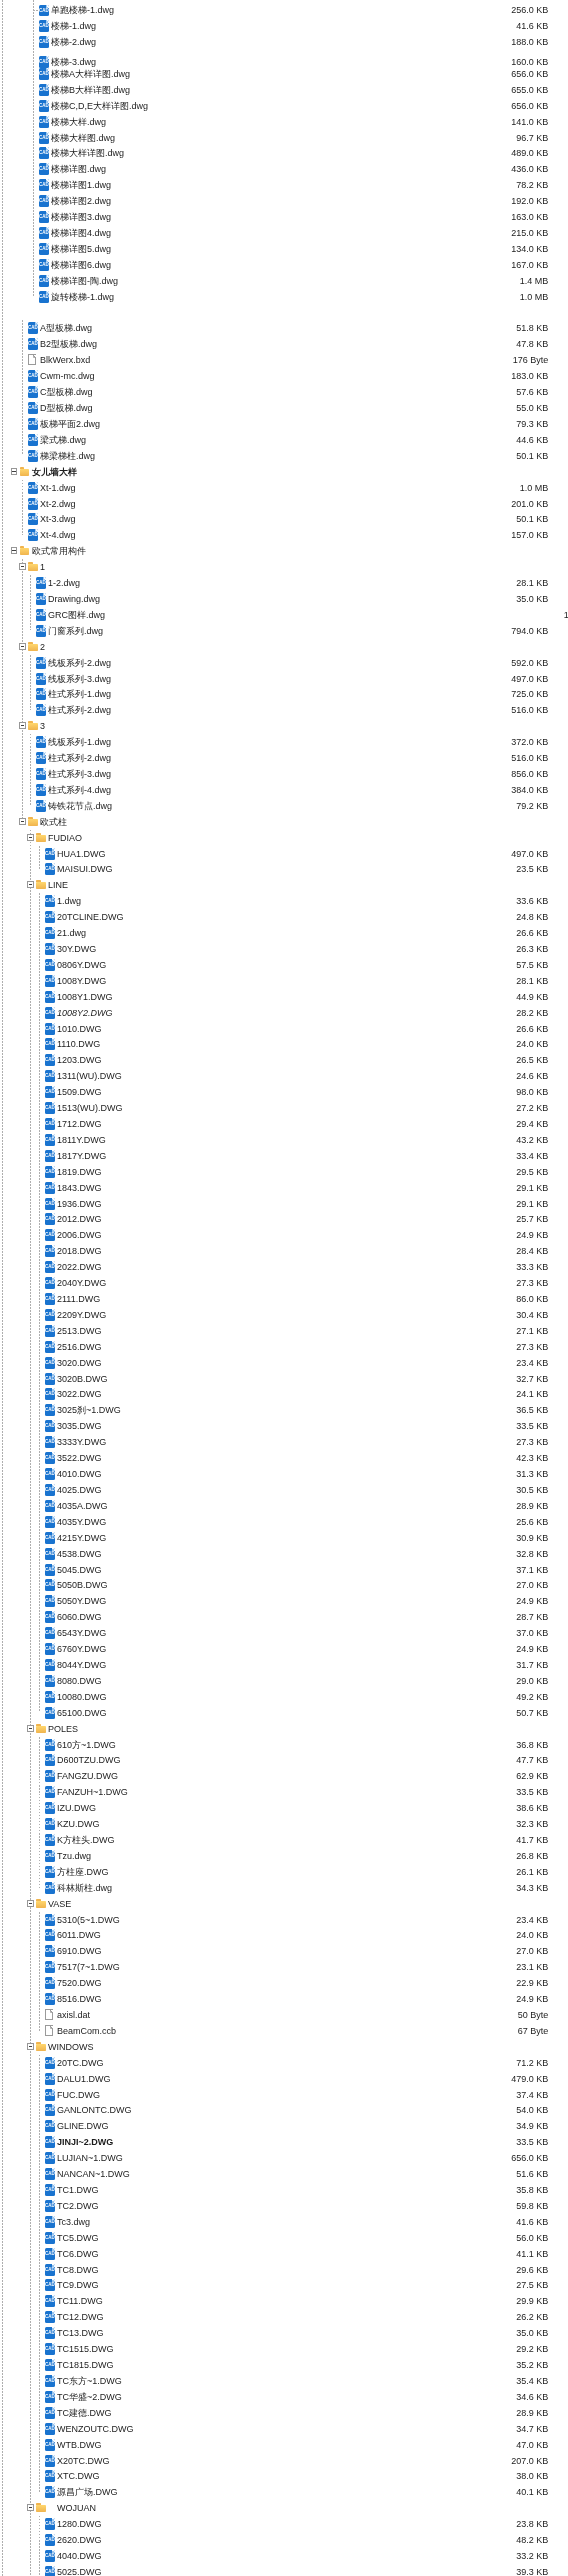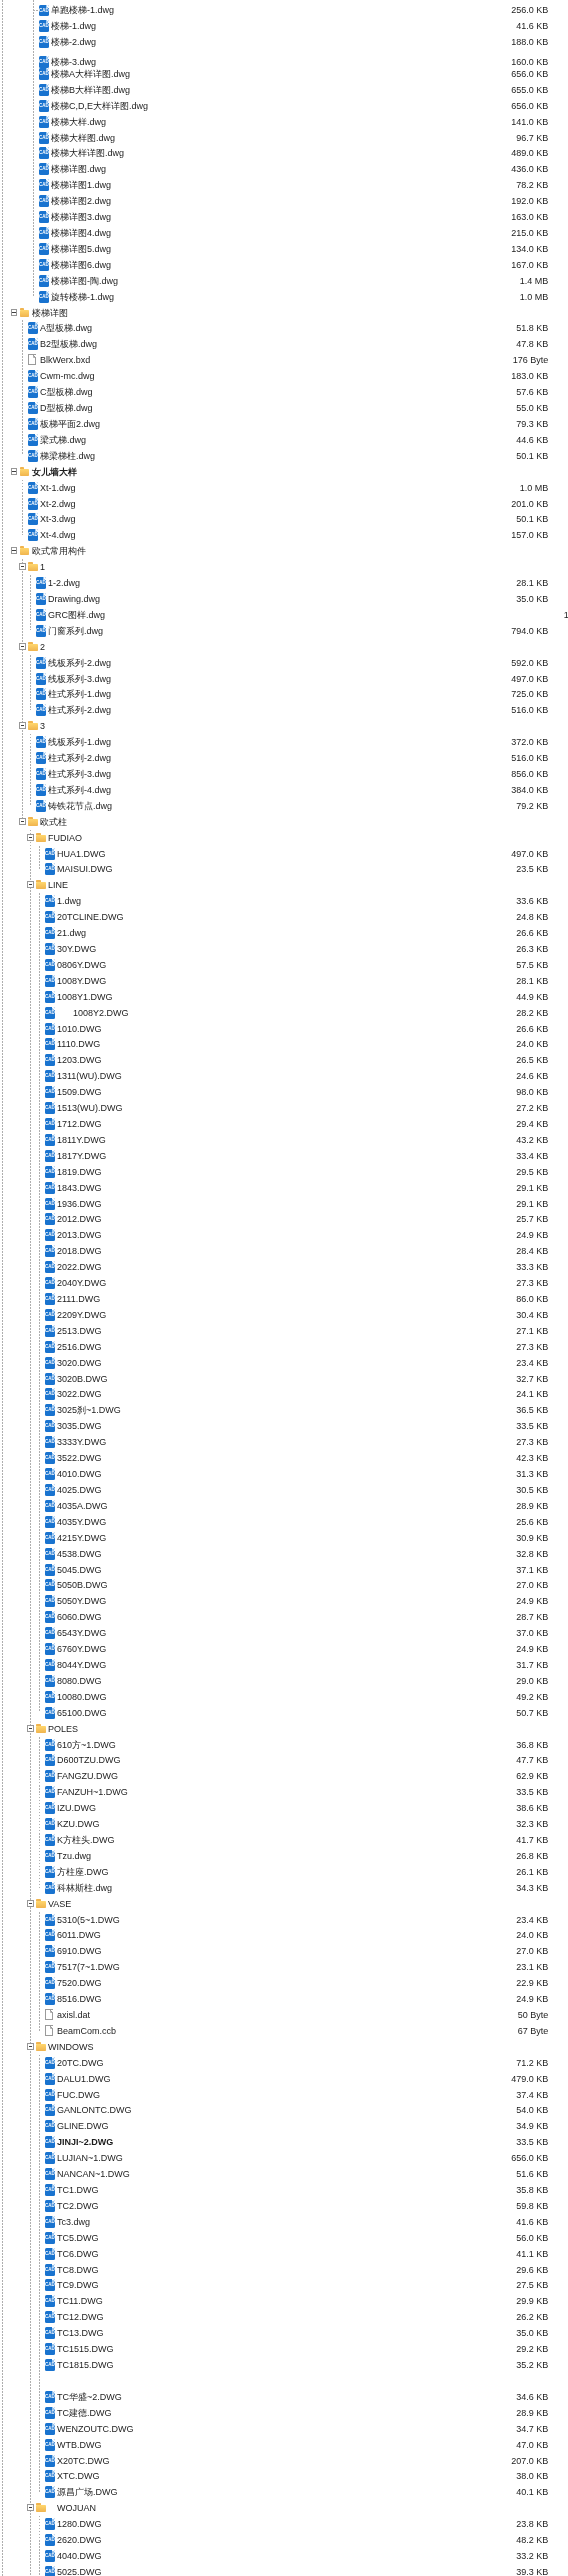--- a/index.html
+++ b/index.html
@@ -194,26 +194,20 @@
       <span class="size">1.4 MB</span>
     </div>
     <div class="row" style="top: 289px;">
       <div class="stub" style="left: 33px; width: 5.3px;"></div>
       <div class="icon-cad" style="left: 39px;">
         <span class="t">CAD</span>
       </div>
       <span class="lbl" style="left: 51px;">旋转楼梯-1.dwg</span>
       <span class="size">1.0 MB</span>
     </div>
-    <div class="row" style="top: 305px;">
-      <div class="exp" style="left: 10.6px;"></div>
-      <div class="stub" style="left: 17.4px; width: 2.3px;"></div>
-      <div class="icon-folder" style="left: 19.7px;"></div>
-      <span class="lbl" style="left: 32px;">楼梯详图</span>
-    </div>
     <div class="row" style="top: 320px;">
       <div class="stub" style="left: 22px; width: 5.3px;"></div>
       <div class="icon-cad" style="left: 28px;">
         <span class="t">CAD</span>
       </div>
       <span class="lbl" style="left: 40px;">A型板梯.dwg</span>
       <span class="size">51.8 KB</span>
     </div>
     <div class="row" style="top: 336px;">
       <div class="stub" style="left: 22px; width: 5.3px;"></div>
@@ -531,21 +525,21 @@
         <span class="t">CAD</span>
       </div>
       <span class="lbl" style="left: 57px;">1008Y1.DWG</span>
       <span class="size">44.9 KB</span>
     </div>
     <div class="row" style="top: 1005px;">
       <div class="stub" style="left: 39px; width: 5.3px;"></div>
       <div class="icon-cad" style="left: 45px;">
         <span class="t">CAD</span>
       </div>
-      <span class="lbl" style="left: 73px;">1008Y2.DWG</span>
+      <span class="lbl" style="left: 57px; font-style: italic;">1008Y2.DWG</span>
       <span class="size">28.2 KB</span>
     </div>
     <div class="row" style="top: 1021px;">
       <div class="stub" style="left: 39px; width: 5.3px;"></div>
       <div class="icon-cad" style="left: 45px;">
         <span class="t">CAD</span>
       </div>
       <span class="lbl" style="left: 57px;">1010.DWG</span>
       <span class="size">26.6 KB</span>
     </div>
@@ -643,21 +637,21 @@
         <span class="t">CAD</span>
       </div>
       <span class="lbl" style="left: 57px;">2012.DWG</span>
       <span class="size">25.7 KB</span>
     </div>
     <div class="row" style="top: 1227px;">
       <div class="stub" style="left: 39px; width: 5.3px;"></div>
       <div class="icon-cad" style="left: 45px;">
         <span class="t">CAD</span>
       </div>
-      <span class="lbl" style="left: 57px;">2013.DWG</span>
+      <span class="lbl" style="left: 57px;">2006.DWG</span>
       <span class="size">24.9 KB</span>
     </div>
     <div class="row" style="top: 1243px;">
       <div class="stub" style="left: 39px; width: 5.3px;"></div>
       <div class="icon-cad" style="left: 45px;">
         <span class="t">CAD</span>
       </div>
       <span class="lbl" style="left: 57px;">2018.DWG</span>
       <span class="size">28.4 KB</span>
     </div>
@@ -1204,20 +1198,28 @@
       <span class="size">29.2 KB</span>
     </div>
     <div class="row" style="top: 2357px;">
       <div class="stub" style="left: 39px; width: 5.3px;"></div>
       <div class="icon-cad" style="left: 45px;">
         <span class="t">CAD</span>
       </div>
       <span class="lbl" style="left: 57px;">TC1815.DWG</span>
       <span class="size">35.2 KB</span>
     </div>
+    <div class="row" style="top: 2373px;">
+      <div class="stub" style="left: 39px; width: 5.3px;"></div>
+      <div class="icon-cad" style="left: 45px;">
+        <span class="t">CAD</span>
+      </div>
+      <span class="lbl" style="left: 57px;">TC东方~1.DWG</span>
+      <span class="size">35.4 KB</span>
+    </div>
     <div class="row" style="top: 2389px;">
       <div class="stub" style="left: 39px; width: 5.3px;"></div>
       <div class="icon-cad" style="left: 45px;">
         <span class="t">CAD</span>
       </div>
       <span class="lbl" style="left: 57px;">TC华盛~2.DWG</span>
       <span class="size">34.6 KB</span>
     </div>
     <div class="row" style="top: 2405px;">
       <div class="stub" style="left: 39px; width: 5.3px;"></div>

